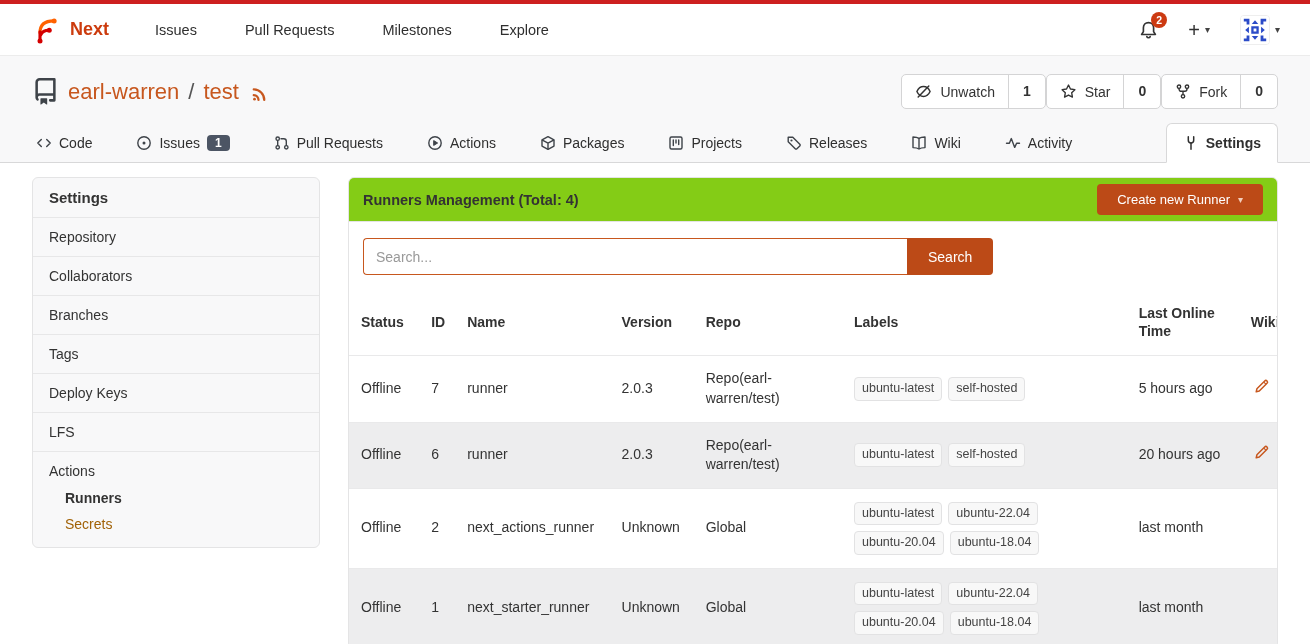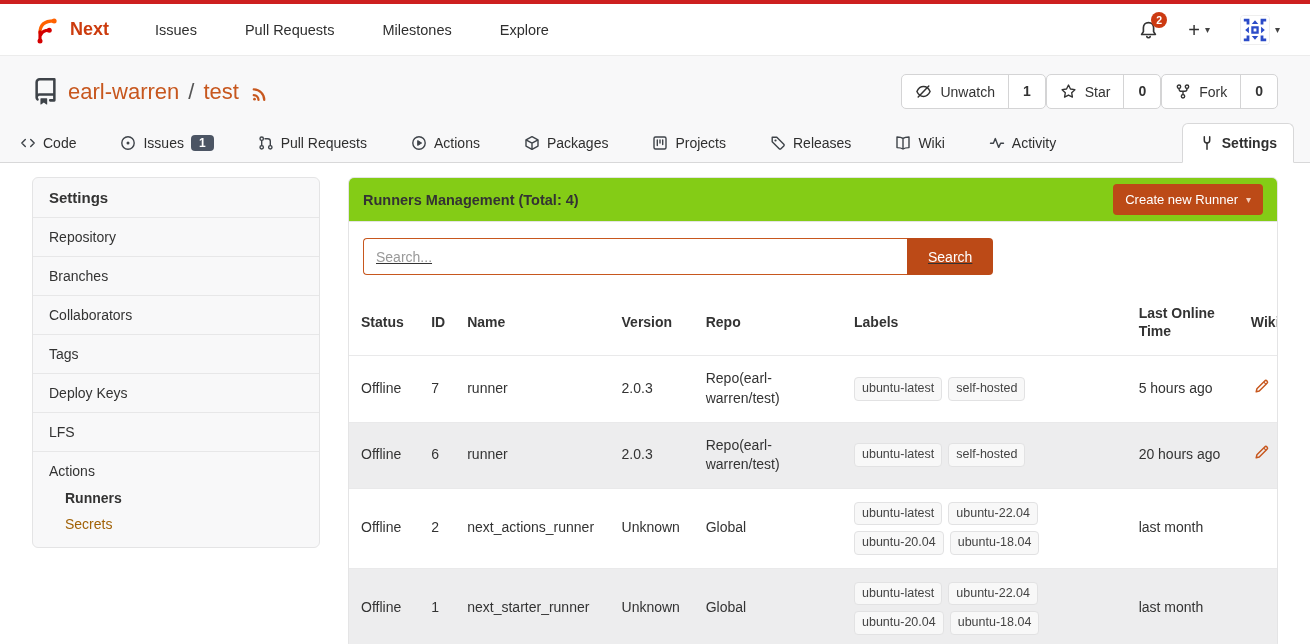--- a/index.html
+++ b/index.html
@@ -30,21 +30,21 @@
   .repo-title { font-size: 22px; display: flex; align-items: center; gap: 9px; }
   .repo-link { color: #c7571e; cursor: pointer; }
   .repo-sep { color: #555; }
   .rss { cursor: pointer; display: flex; margin-left: 2px; margin-top: 2px; }
   .repo-actions { margin-left: auto; display: flex; }
   .action-btn { display: flex; border: 1px solid #d4d4d5; border-radius: 5px; background: #fff; overflow: hidden; font-size: 14px; }
   .action-main { padding: 8px 13px; display: flex; gap: 8px; align-items: center; cursor: pointer; }
   .action-count { padding: 8px 14px; border-left: 1px solid #d4d4d5; font-weight: 600; cursor: pointer; }
 
   
-  .tabs { display: flex; align-items: flex-end; padding: 0 16px; border-bottom: 1px solid #d8d8d9; margin-top: 4px; }
+  .tabs { display: flex; align-items: flex-end; padding: 0 32px; border-bottom: 1px solid #d8d8d9; margin-top: 4px; }
   .tab { display: flex; align-items: center; gap: 7px; padding: 11px 4px; margin-right: 36px; color: #2f2f2f; cursor: pointer; }
   .tab-badge { background: #4c5564; color: #fff; border-radius: 4px; padding: 1px 8px; font-size: 12px; font-weight: 600; }
   .tab-settings { margin-left: auto; margin-right: 0; margin-bottom: -1px; background: #fff; border: 1px solid #d8d8d9;
     border-bottom: 1px solid #fff; border-radius: 6px 6px 0 0; padding: 11px 16px; font-weight: 600; }
 
   
   .content { display: flex; padding: 14px 32px 0; gap: 28px; background: #fff; align-items: flex-start; }
 
   .sidebar { width: 288px; background: #f8f8f9; border: 1px solid #e4e4e5; border-radius: 6px; overflow: hidden; }
   .side-item { padding: 11px 16px; border-top: 1px solid #e7e7e8; cursor: pointer; }
@@ -53,25 +53,25 @@
   .side-section { border-top: 1px solid #e7e7e8; padding: 11px 0 10px; }
   .side-section-label { padding: 0 16px 6px; cursor: pointer; }
   .side-child { padding: 5px 16px 5px 32px; cursor: pointer; }
   .child-active { font-weight: bold; }
   .child-muted { color: #a16207; }
 
   .panel { flex: 1; border: 1px solid #e4e4e5; border-radius: 6px; overflow: hidden; background: #fff; }
   .panel-header { display: flex; align-items: center; background: #84cc16; border-bottom: 1px solid #e4e4e5; padding: 7px 14px; height: 44px; }
   .panel-title { font-weight: bold; font-size: 14.5px; }
   .create-btn { margin-left: auto; background: #bc4a17; color: #fff; border: none; border-radius: 4px;
-    padding: 8px 12px; font-size: 13px; display: flex; gap: 8px; align-items: center; cursor: pointer;
+    padding: 8px 20px; font-size: 13px; display: flex; gap: 8px; align-items: center; cursor: pointer;
     font-family: "Liberation Sans", sans-serif; }
   .create-btn .caret { color: #f3cdbb; }
 
-  .search-row { display: flex; padding: 16px 14px 14px; text-decoration: underline; }
+  .search-row { display: flex; padding: 16px 14px 14px; }
   .search-input { width: 544px; height: 37px; border: 1.5px solid #c7571e; border-right: none; border-radius: 4px 0 0 4px;
     padding: 0 12px; font-size: 14px; outline: none; color: #333; font-family: "Liberation Sans", sans-serif; }
   .search-input::placeholder { color: #999; }
   .search-btn { height: 37px; background: #bc4a17; color: #fff; border: none; border-radius: 0 4px 4px 0;
     padding: 0 21px; font-size: 14px; cursor: pointer; font-family: "Liberation Sans", sans-serif; }
 
   table { width: 100%; border-collapse: collapse; font-size: 14px; table-layout: fixed; }
   th { text-align: left; font-weight: bold; padding: 15px 6px 15px 12px; line-height: 1.3; vertical-align: middle; }
   td { padding: 13px 6px 13px 12px; line-height: 1.4; vertical-align: middle; }
   tbody tr { border-top: 1px solid #e9e9ea; }
@@ -297,22 +297,22 @@
         <span>Settings</span>
     </span>
   </div>
 </div>
 
 <div class="content">
 
   <aside class="sidebar">
     <div class="side-item side-header">Settings</div>
     <div class="side-item">Repository</div>
+    <div class="side-item">Collaborators</div>
     <div class="side-item">Branches</div>
-    <div class="side-item">Collaborators</div>
     <div class="side-item">Tags</div>
     <div class="side-item">Deploy Keys</div>
     <div class="side-item">LFS</div>
     <div class="side-section">
       <div class="side-section-label">Actions</div>
       <div class="side-child child-active">Runners</div>
       <div class="side-child child-muted">Secrets</div>
     </div>
   </aside>
 

